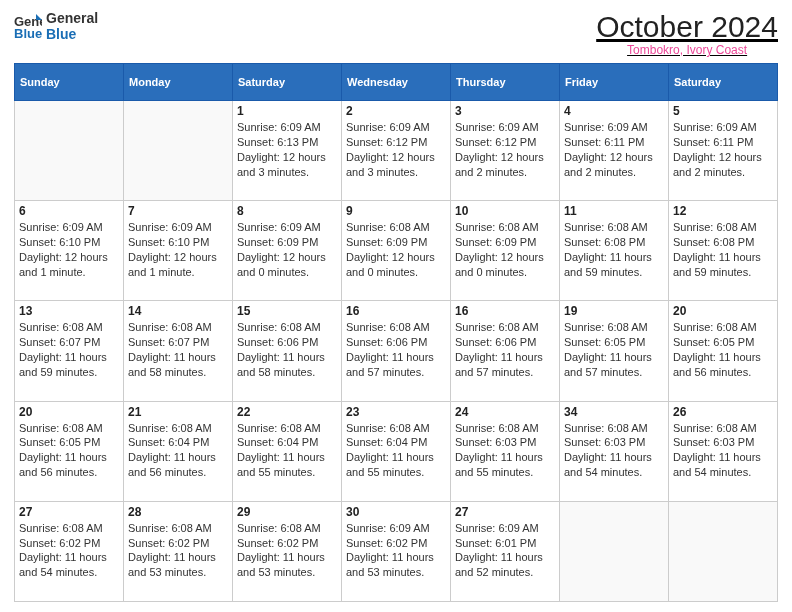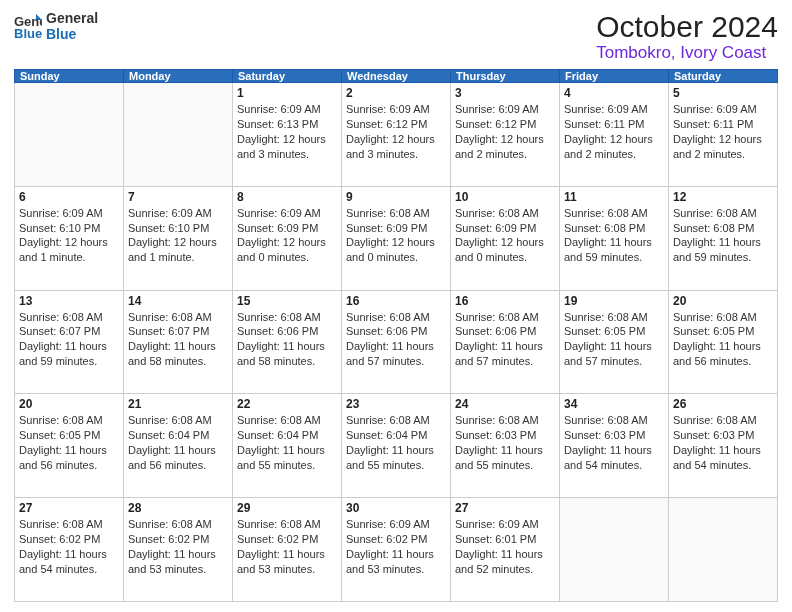--- a/index.html
+++ b/index.html
@@ -26,43 +26,44 @@
     .logo {
       display: flex;
       align-items: center;
       gap: 4px;
     }
     .logo-icon {
       width: 28px;
       height: 28px;
     }
     .title-block {
-      text-align: left;
+      text-align: center;
+      text-decoration: underline;
     }
     .month-title {
       font-size: 30px;
       font-weight: normal;
       color: #222;
       line-height: 1.1;
     }
     .subtitle {
-      font-size: 17px;
-      color: #6d28d9;
+      font-size: 12px;
+      color: #ec4899;
     }
     .calendar {
       flex: 1;
       border-collapse: collapse;
       width: 100%;
       font-size: 9.5px;
     }
     .calendar th {
       background: #2a6ebb;
       color: #fff;
       text-align: left;
-      padding: 0 5px;
+      padding: 12px 5px;
       font-size: 11px;
       font-weight: bold;
       border: 1px solid #1a5aaa;
     }
     .calendar td {
       border: 1px solid #ccc;
       vertical-align: top;
       padding: 3px 4px;
       width: calc(100% / 7);
       height: 82px;

